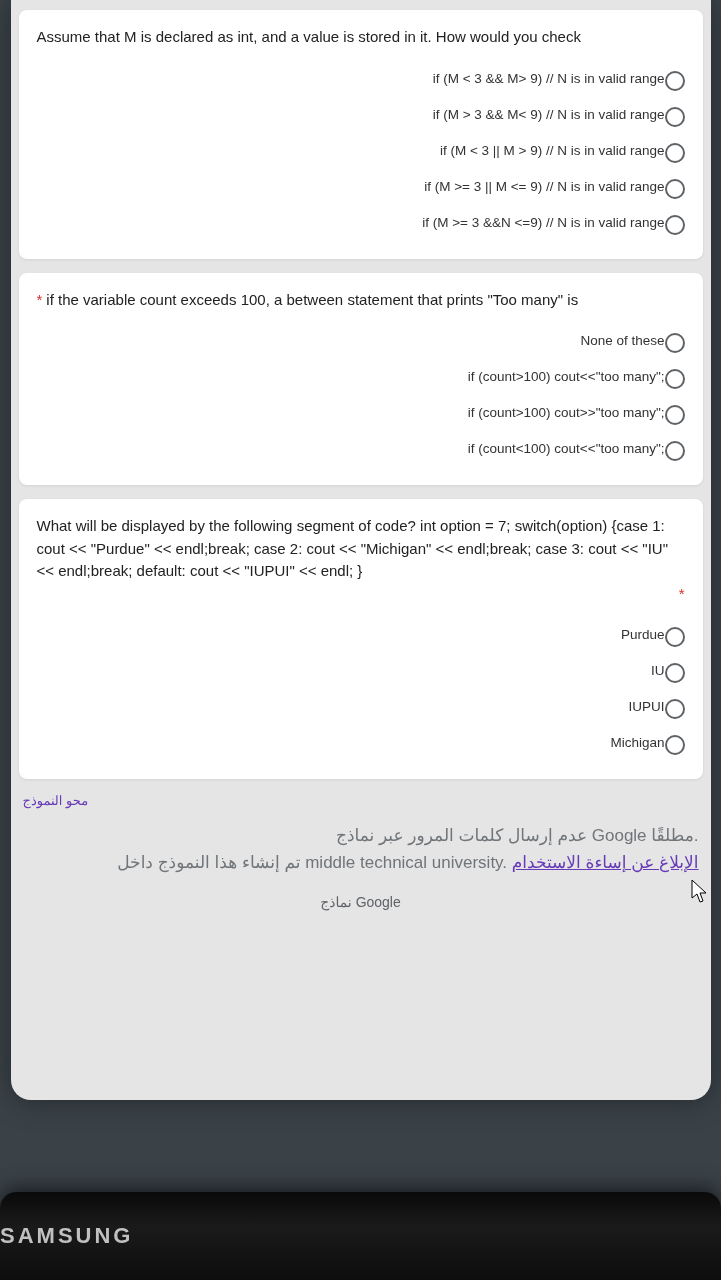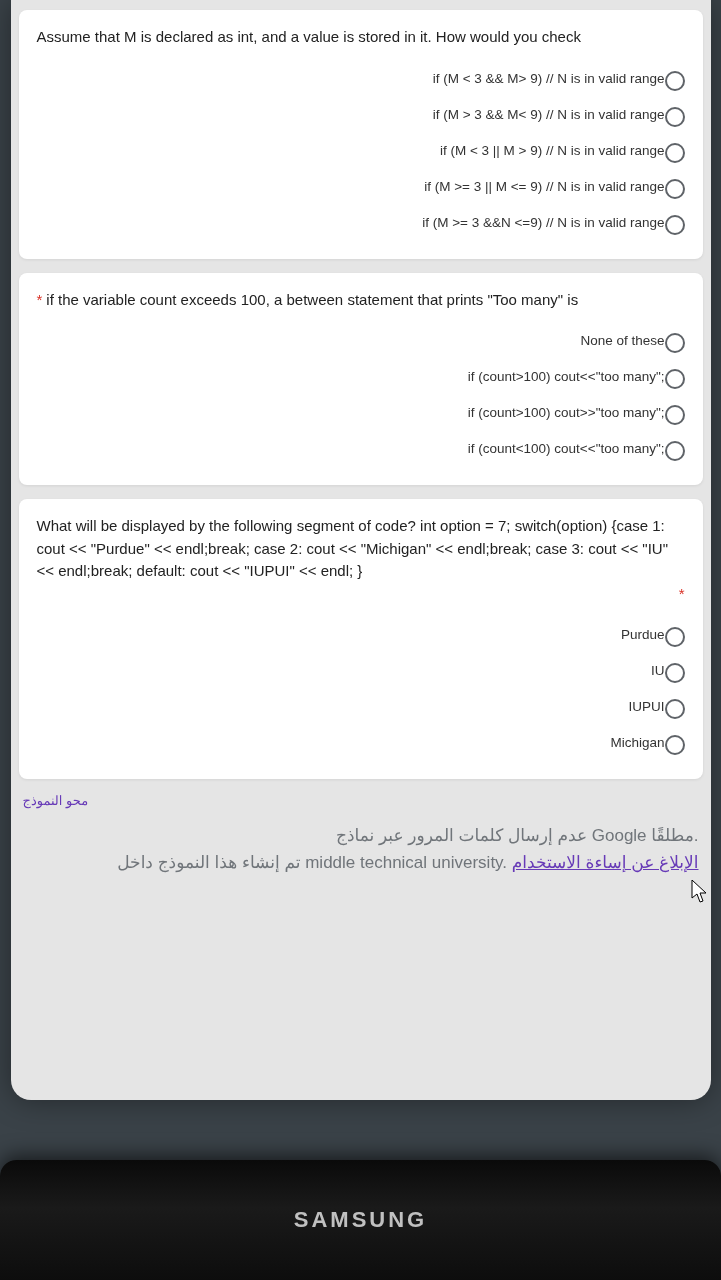--- a/index.html
+++ b/index.html
@@ -100,26 +100,25 @@
     margin-top: 18px;
     font-size: 14px;
     color: #5f6368;
   }
   .google-forms .g { font-weight: 500; }
   .bezel {
     position: absolute;
     bottom: 0;
     left: 0;
     width: 721px;
-    height: 120px;
+    height: 88px;
     background: linear-gradient(to bottom, #0a0a0a 0%, #1a1a1a 40%, #0d0d0d 100%);
     border-radius: 16px 16px 0 0;
     display: flex;
     align-items: center;
-    justify-content: center;
     box-shadow: 0 -4px 20px rgba(0,0,0,0.6);
   }
   .samsung {
     color: #c0c0c0;
     font-size: 22px;
     font-weight: bold;
     letter-spacing: 3px;
     font-family: Arial, sans-serif;
   }
   .cursor {
@@ -211,20 +210,23 @@
     <span class="clear-form">محو النموذج</span>
   </div>
 
   <div class="disclaimer">
     <div>عدم إرسال كلمات المرور عبر نماذج Google مطلقًا.</div>
     <div>
       <span>تم إنشاء هذا النموذج داخل middle technical university. </span><span class="link">الإبلاغ عن إساءة الاستخدام</span>
     </div>
   </div>
 
+  <div class="google-forms">
+    <span>نماذج </span><span class="g">Google</span>
+  </div>
 
 </div>
 
 <div class="cursor">
   <svg viewBox="0 0 16 24">
       <path d="M0 0 L0 18 L5 14 L8 22 L11 21 L8 13 L14 13 Z" fill="#fff" stroke="#000" stroke-width="1"></path>
     </svg>
 </div>
 
 <div class="bezel">

